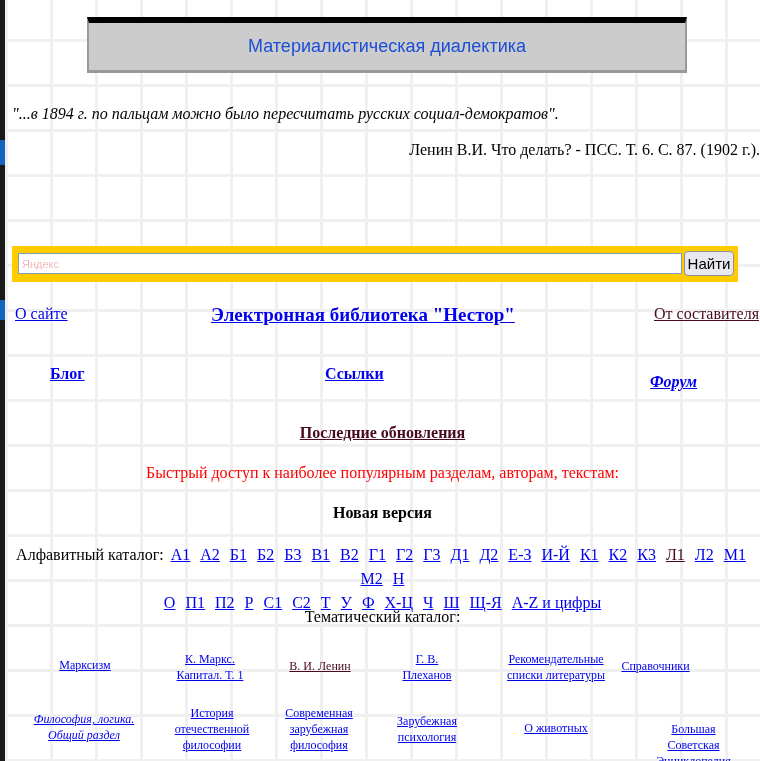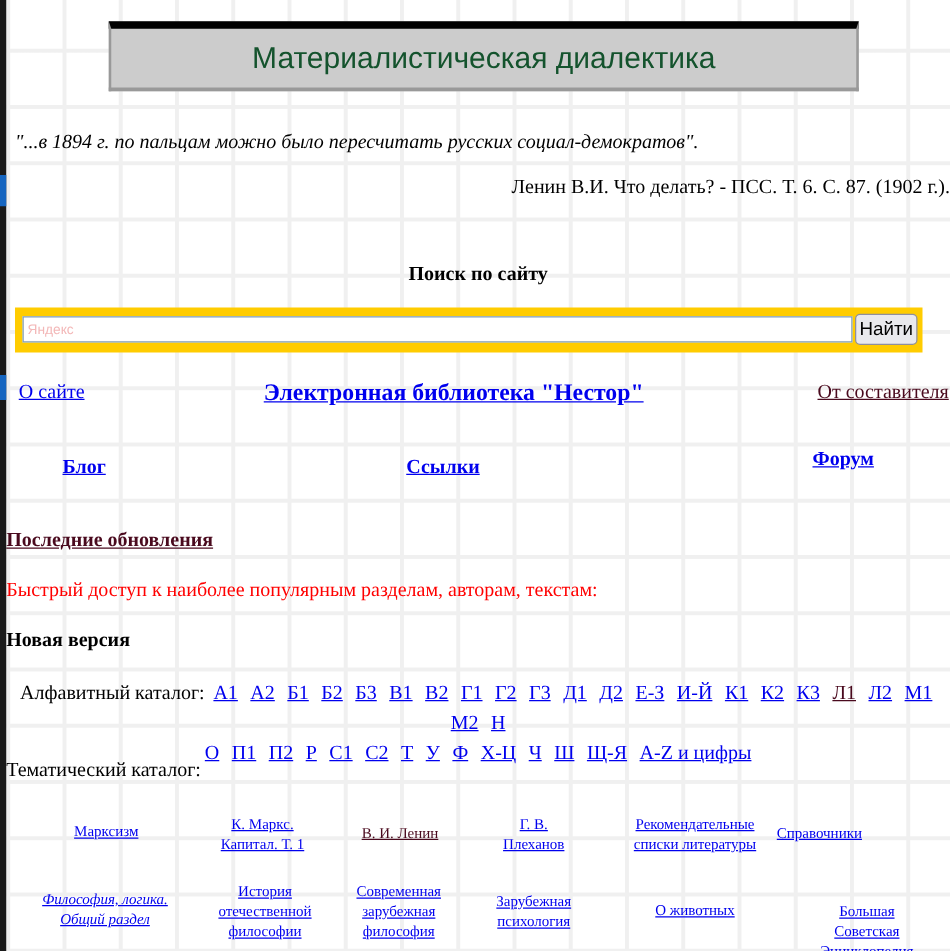--- a/index.html
+++ b/index.html
@@ -48,22 +48,22 @@
       width: 596px; height: 47px;
       background: #cccccc;
       border-top: 6px solid #000;
       border-left: 2px solid #999;
       border-right: 2px solid #999;
       border-bottom: 3px solid #999;
       text-align: center;
     }
     .site-header .title {
       font-family: "Liberation Sans", "DejaVu Sans", sans-serif;
-      font-size: 24px;
-      color: #14532d;
+      font-size: 18px;
+      color: #1d4ed8;
       line-height: 47px;
     }
 
     .quote {
       left: 7px; top: 105px;
       font-style: italic;
       font-size: 16px;
     }
     .citation {
       right: 0px; top: 141px;
@@ -110,20 +110,21 @@
 
     a { color: #0000ee; text-decoration: underline; }
     a.visited-dark { color: #4a0a1e; }
 
     .nav-link { font-size: 16px; }
     .bold { font-weight: bold; }
     .big { font-size: 19px; }
 
     .center-line {
       left: 0; width: 755px;
+      text-align: center;
     }
     .red-bold {
       color: #ff0000;
       font-weight: normal;
     }
 
     .alpha {
       left: 0; width: 755px; top: 543px;
       text-align: center;
       line-height: 24px;
@@ -147,34 +148,33 @@
 
 <div class="page">
 
   <div class="abs site-header">
     <span class="title">Материалистическая диалектика</span>
   </div>
 
   <div class="abs quote">"...в 1894 г. по пальцам можно было пересчитать русских социал-демократов".</div>
   <div class="abs citation">Ленин В.И. Что делать? - ПСС. Т. 6. С. 87. (1902 г.).</div>
 
-  <div class="abs search-heading">Поиск по сайту</div>
 
   <div class="abs search-bar">
     <input class="search-input" type="text" placeholder="Яндекс" style="">
     <button class="search-button">Найти</button>
   </div>
 
   <a class="abs nav-link" style="left:10px;top:305px;" href="#">О сайте</a>
   <a class="abs nav-link bold big" style="left:206px;top:304px;" href="#">Электронная библиотека "Нестор"</a>
   <a class="abs nav-link visited-dark" style="left:649px;top:305px;white-space:nowrap;" href="#">От составителя</a>
 
   <a class="abs nav-link bold" style="left:45px;top:365px;" href="#">Блог</a>
   <a class="abs nav-link bold" style="left:320px;top:365px;" href="#">Ссылки</a>
-  <a class="abs nav-link bold" style="left:645px;top:359px;" href="#">Форум</a>
+  <a class="abs nav-link bold" style="left:645px;top:373px;font-style:italic;" href="#">Форум</a>
 
   <div class="abs center-line" style="top:424px;">
     <a class="bold visited-dark" href="#">Последние обновления</a>
   </div>
 
   <div class="abs center-line red-bold" style="top:464px;">Быстрый доступ к наиболее популярным разделам, авторам, текстам:</div>
 
   <div class="abs center-line bold" style="top:504px;">Новая версия</div>
 
   <div class="abs alpha">

